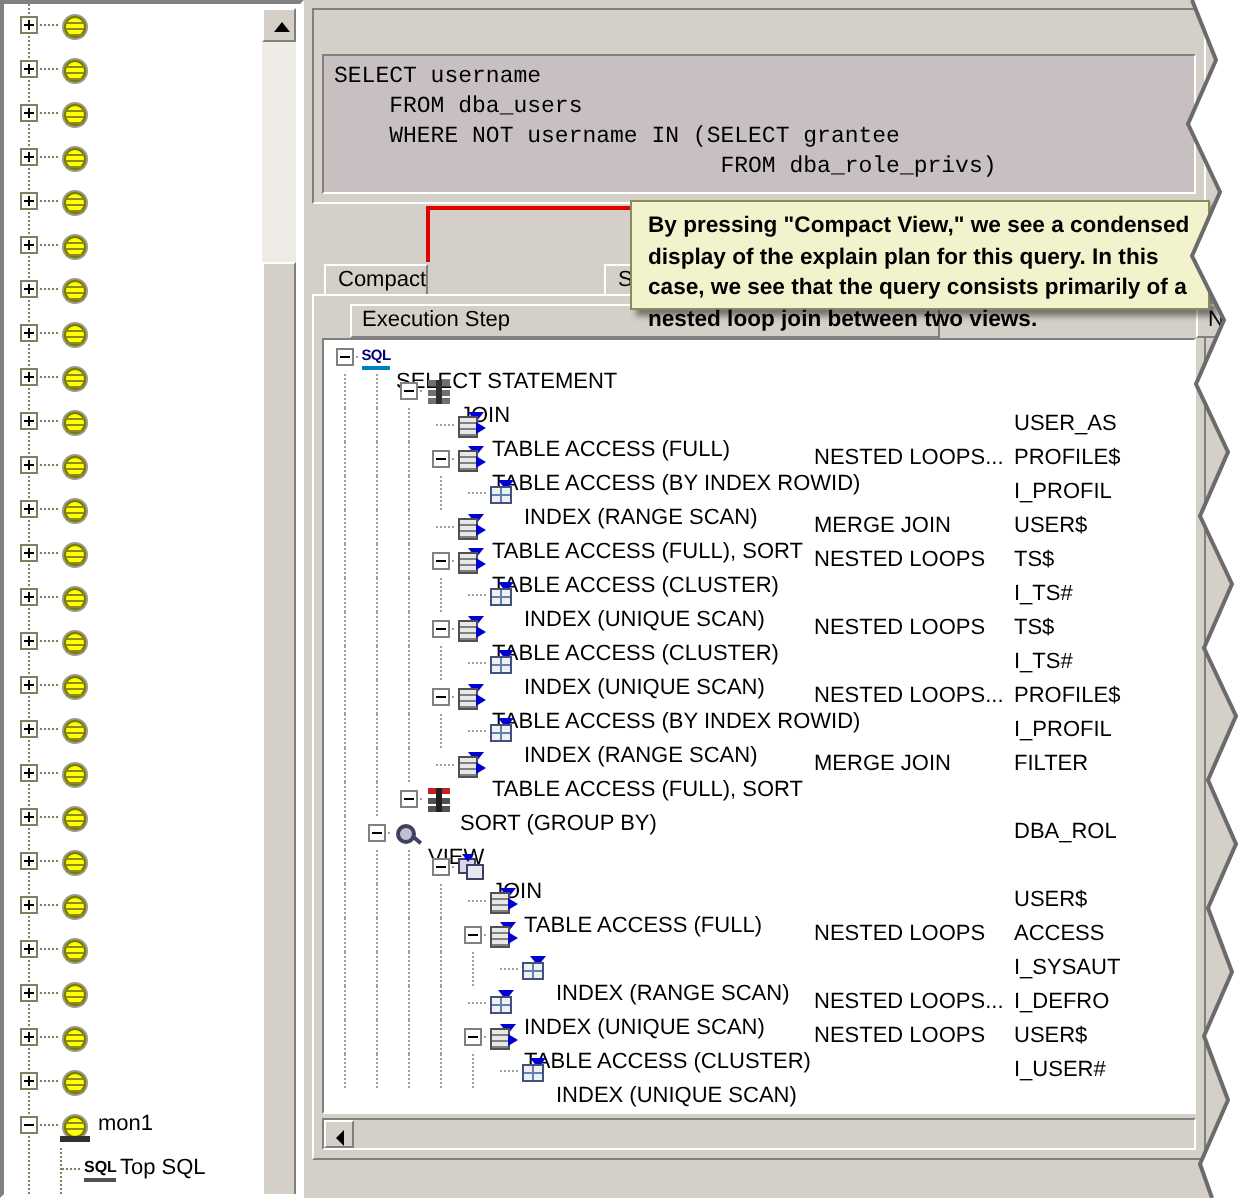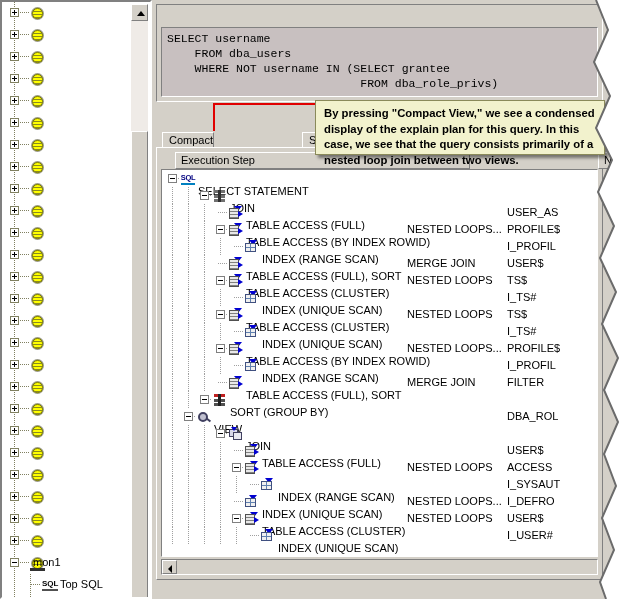--- a/index.html
+++ b/index.html
@@ -469,21 +469,21 @@
         <span class="guide"></span>
         <span class="pm"></span>
         <span class="dots"></span>
         <span class="dbicon mon">
           <span class="cyl"></span>
           <span class="in"></span>
           <span class="ln l1"></span>
           <span class="ln l2"></span>
           <span class="base"></span>
         </span>
-        <span class="nlabel" style="left:31px">mon1</span>
+        <span class="nlabel" style="left:47px">mon1</span>
       </div>
       <div class="nrow">
         <span class="guide"></span>
         <span class="guide2" style="position:absolute;left:28px;top:0;width:1px;height:22px;background:repeating-linear-gradient(to bottom,#808060 0 1px,transparent 1px 2px)"></span>
         <span style="position:absolute;left:29px;top:10px;width:10px;height:1px;background:repeating-linear-gradient(to right,#808060 0 1px,transparent 1px 2px)"></span>
         <span class="sqlicon" style="left:40px">SQL<span class="ul" style="background:#505050"></span></span>
         <span class="nlabel" style="left:58px">Top SQL</span>
       </div>
       <div class="nrow">
         <span class="guide"></span>

